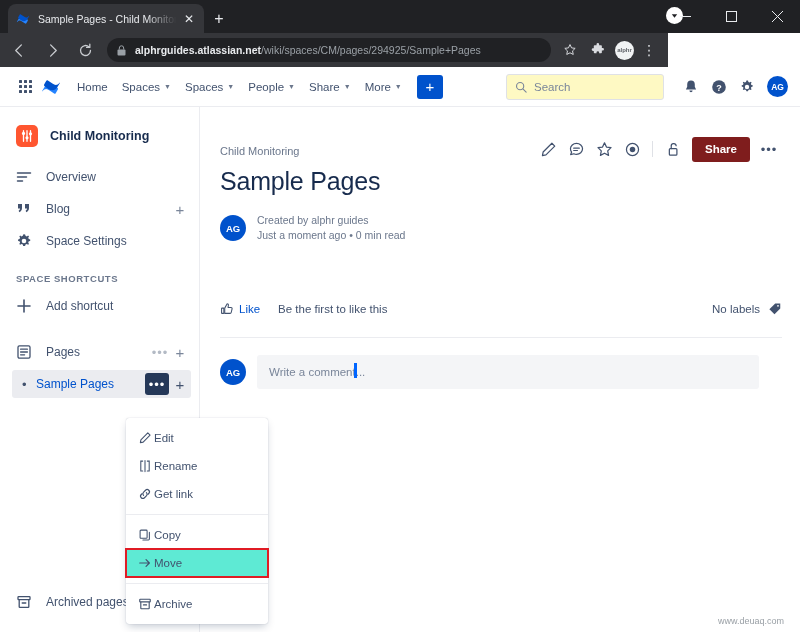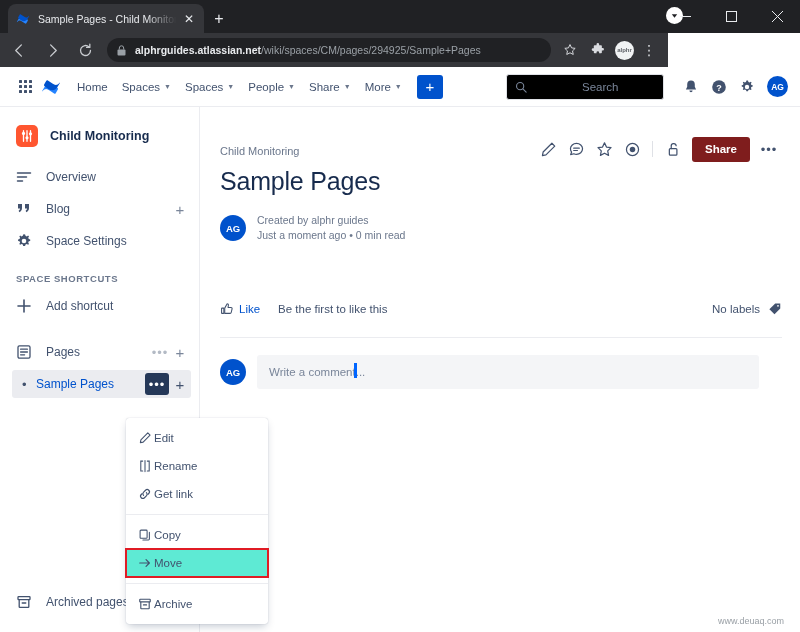--- a/index.html
+++ b/index.html
@@ -75,21 +75,21 @@
     display: flex; align-items: center; gap: 4px; white-space: nowrap;
   }
   .caret { font-size: 7px; color: #6b778c; line-height: 1; }
   .create-btn {
     width: 26px; height: 24px; background: #0052cc; border-radius: 3px; margin-left: 8px;
     color: #fff; font-size: 15px; display: flex; align-items: center; justify-content: center;
   }
   .cnav-right { margin-left: auto; display: flex; align-items: center; gap: 2px; }
   .search-box {
     width: 158px; height: 26px; border: 1px solid #dfe1e6; border-radius: 3px;
-    background: #000000; display: flex; align-items: center; padding: 0 8px; margin-right: 12px; gap: 48px;
+    background: #fef9c3; display: flex; align-items: center; padding: 0 8px; margin-right: 12px;
   }
   .search-box .ph { font-size: 11.5px; color: #7a869a; margin-left: 7px; }
   .cnav-ico { width: 26px; height: 26px; display: flex; align-items: center; justify-content: center; color: #42526e; }
   .avatar-sm {
     width: 21px; height: 21px; border-radius: 50%; background: #0052cc; color: #fff;
     font-size: 8.5px; font-weight: 700; display: flex; align-items: center; justify-content: center;
     margin-left: 5px;
   }
 
   

